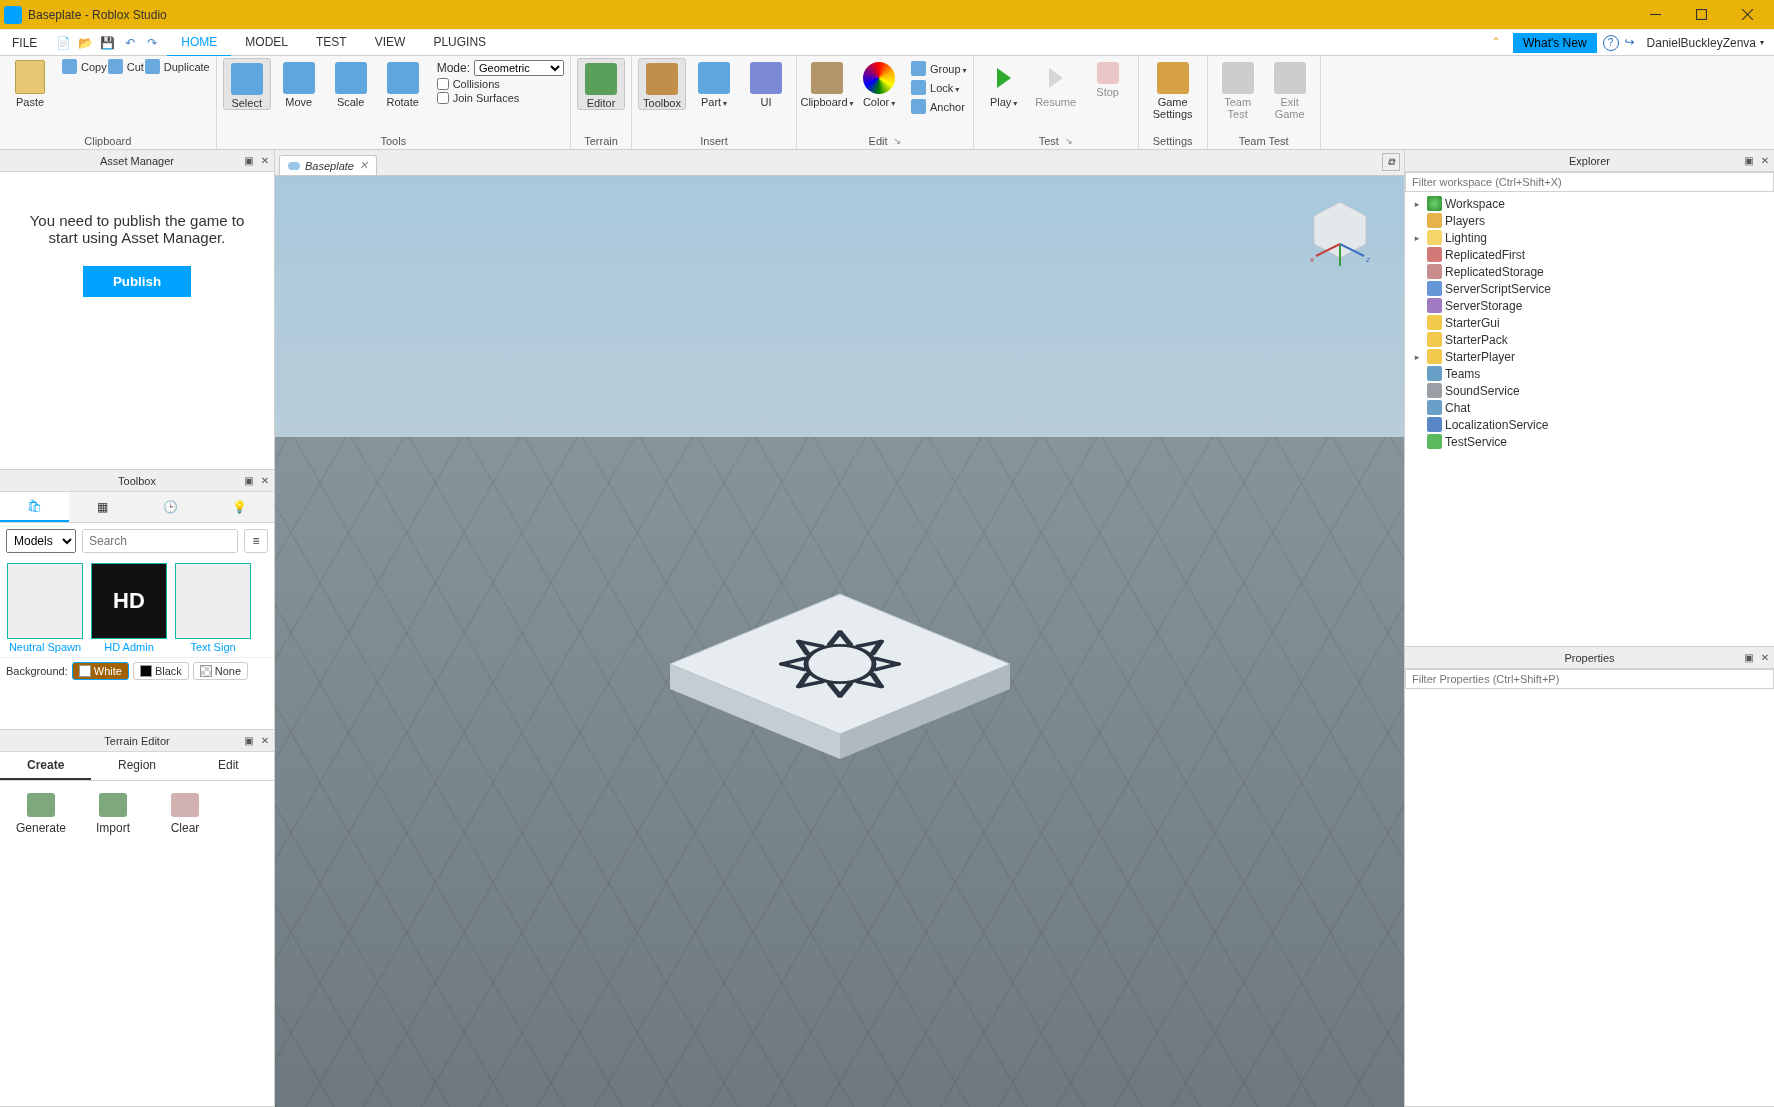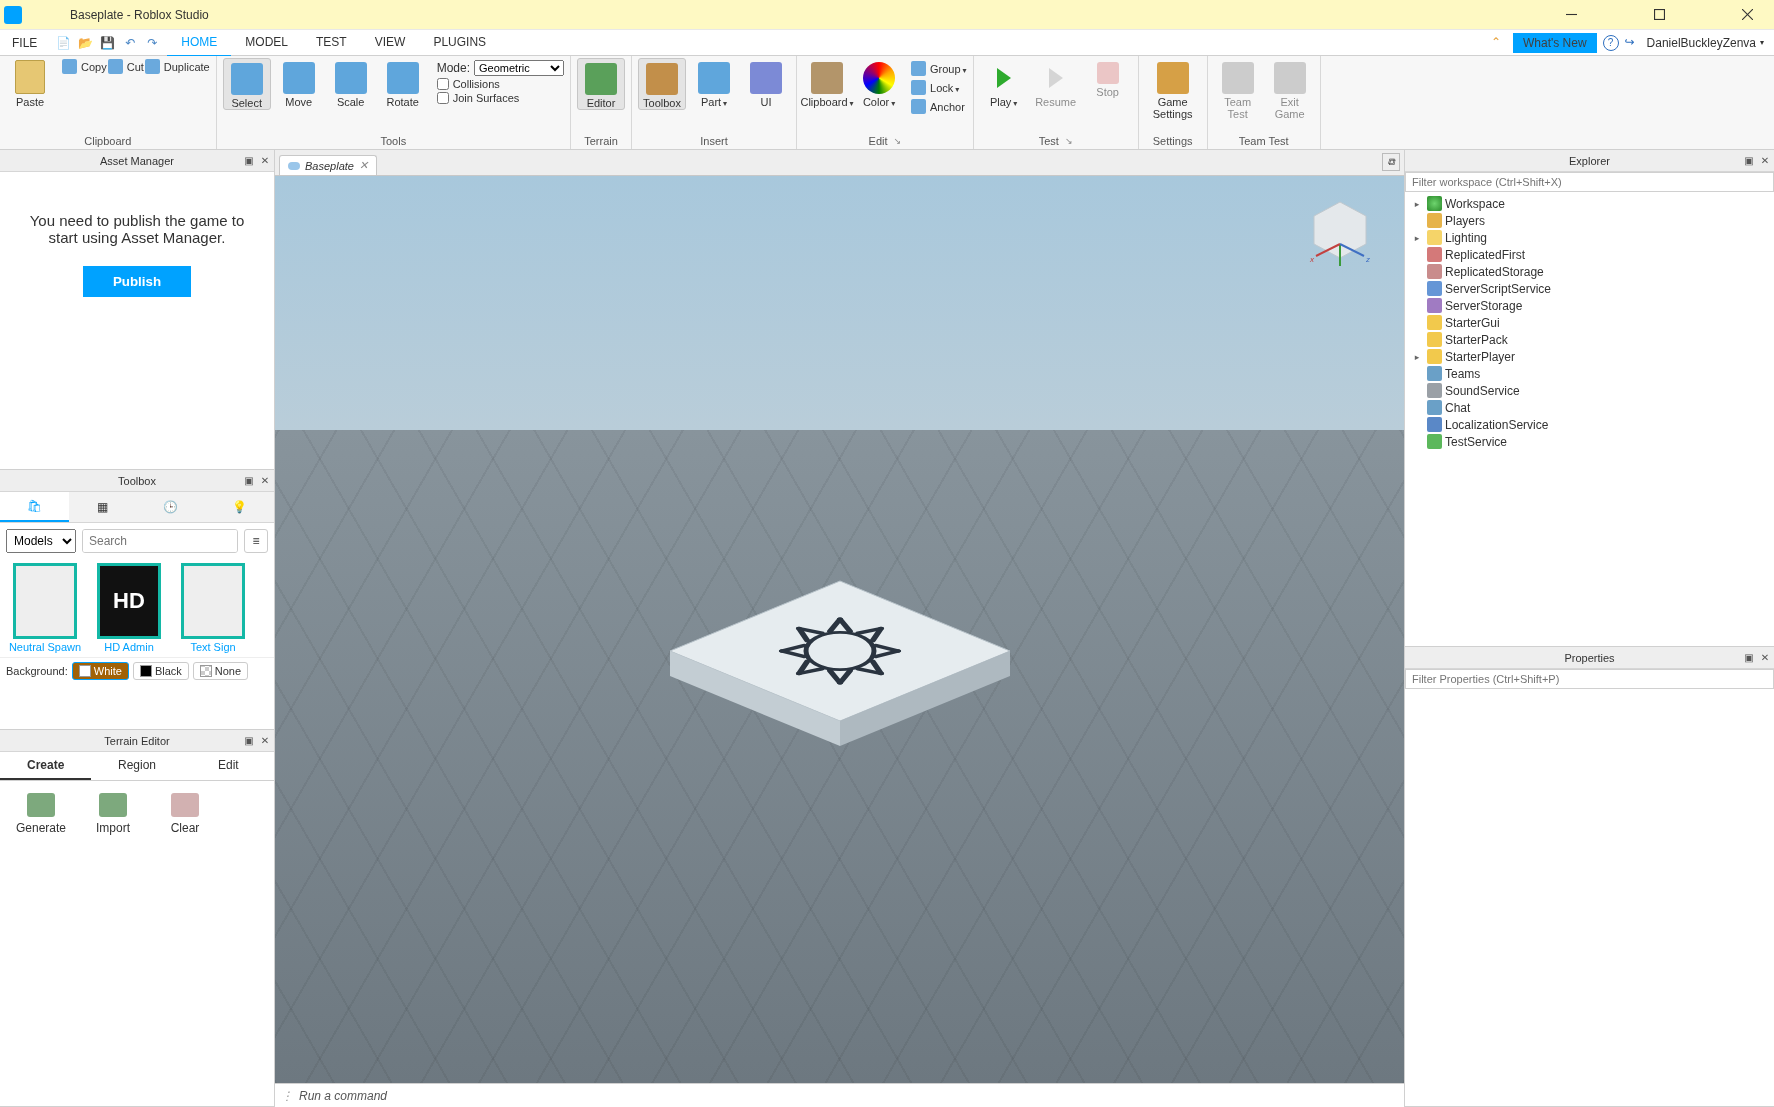--- a/index.html
+++ b/index.html
@@ -1,37 +1,37 @@
 <!DOCTYPE html>
 <html><head>
 <meta charset="utf-8">
 <style>
 * { margin: 0; padding: 0; box-sizing: border-box; font-family: "Segoe UI", Arial, sans-serif; }
 body { background: #fff; overflow: hidden; font-size: 12px; color: #333; }
 .root { display: flex; flex-direction: column; width: 1774px; height: 1107px; transform-origin: top left; }
 
 
-.titlebar { height: 30px; display: flex; align-items: center; padding: 0 4px; background: #fef9c3; border-bottom: 1px solid #e8e8e8; gap: 42px; }
+.titlebar { height: 30px; display: flex; align-items: center; padding: 0 4px; background: #eab308; border-bottom: 1px solid #e8e8e8; }
 .titlebar .icon { width: 18px; height: 18px; background: #00a2ff; border-radius: 3px; margin-right: 6px; }
 .titlebar .title { flex: 0 0 auto; }
 .titlebar .spacer { flex: 1; }
 .winbtn { width: 46px; height: 28px; display: flex; align-items: center; justify-content: center; color: #333; }
 .winbtn svg { width: 11px; height: 11px; }
 
 
 .menubar { height: 26px; display: flex; align-items: stretch; background: #fff; border-bottom: 1px solid #d0d0d0; }
 .file-btn { padding: 4px 12px; display: flex; align-items: center; }
 .qat { display: flex; align-items: center; gap: 4px; padding: 0 6px; }
 .qat .qat-btn { width: 18px; height: 18px; display: flex; align-items: center; justify-content: center; color: #4a86c5; }
 .tabstrip { display: flex; }
 .tab { padding: 5px 14px 20px; border-bottom: 2px solid transparent; }
 .tab.active { color: #00a2ff; border-bottom-color: #00a2ff; }
 .menubar .spacer { flex: 1; }
 .right-area { display: flex; align-items: center; gap: 6px; padding-right: 10px; }
-.whats-new { background: #00a2ff; color: #404040; padding: 3px 10px; }
+.whats-new { background: #00a2ff; color: #000000; padding: 3px 10px; }
 .help-ic, .share-ic, .up-ic { width: 16px; height: 16px; display: inline-block; position: relative; }
 .help-ic { border: 1px solid #2d6fbf; border-radius: 50%; color: #2d6fbf; font-size: 10px; line-height: 13px; text-align: center; }
 .username { display: flex; align-items: center; gap: 4px; }
 
 
 .ribbon { display: flex; background: #f7f7f7; border-bottom: 1px solid #d0d0d0; height: 94px; }
 .ribgroup { display: flex; flex-direction: column; border-right: 1px solid #d8d8d8; padding: 2px 6px 0; }
 .ribgroup .gbody { flex: 1; display: flex; align-items: flex-start; gap: 4px; }
 .ribgroup .glabel { text-align: center; font-size: 11px; color: #555; padding: 2px 0; display: flex; justify-content: center; align-items: center; gap: 6px; }
 .glabel .dlg { font-size: 9px; color: #888; }
@@ -69,21 +69,21 @@
 .toolbox-tabs .tt { flex: 1; height: 30px; display: flex; align-items: center; justify-content: center; }
 .toolbox-tabs .tt.active { background: #fff; border-bottom: 2px solid #00a2ff; }
 .toolbox-tabs .tt:not(.active) { background: #f2f2f2; }
 .toolbox-search { display: flex; gap: 6px; padding: 6px; align-items: center; }
 .toolbox-search select { width: 70px; font-size: 12px; padding: 3px; }
 .toolbox-search .srch { flex: 1; display: flex; border: 1px solid #ccc; border-radius: 3px; overflow: hidden; }
 .toolbox-search .srch input { flex: 1; border: none; padding: 4px 6px; font-size: 12px; outline: none; }
 .toolbox-search .filter { width: 24px; height: 24px; border: 1px solid #ccc; border-radius: 3px; display: flex; align-items: center; justify-content: center; }
 .toolbox-items { display: flex; gap: 6px; padding: 4px 6px; overflow: hidden; }
 .tb-item { width: 78px; display: flex; flex-direction: column; align-items: center; gap: 2px; }
-.tb-item .thumb { width: 64px; height: 76px; background: #eee; border: 3px solid #14b8a6; position: relative; }
+.tb-item .thumb { width: 76px; height: 76px; background: #eee; border: 1px solid #14b8a6; position: relative; }
 .tb-item .lbl { font-size: 11px; color: #00a2ff; text-align: center; line-height: 12px; max-height: 24px; overflow: hidden; }
 .hd-thumb { background: #111 !important; color: #fff; display: flex; align-items: center; justify-content: center; font-weight: bold; font-size: 22px; }
 .bg-row { display: flex; align-items: center; gap: 4px; padding: 4px 6px; font-size: 11px; border-top: 1px solid #eee; }
 .bg-row .bg-opt { display: flex; align-items: center; gap: 3px; padding: 2px 6px; border: 1px solid #ccc; border-radius: 3px; }
 .bg-row .bg-opt.active { background: #a16207; color: #fff; border-color: #00a2ff; }
 .sw { width: 12px; height: 12px; border: 1px solid #999; }
 
 .terr-tabs { display: flex; border-bottom: 1px solid #d0d0d0; }
 .terr-tabs .tt { flex: 1; text-align: center; padding: 6px 0; font-size: 12px; }
 .terr-tabs .tt.active { border-bottom: 2px solid #333; font-weight: 600; }
@@ -521,24 +521,20 @@
         </svg>
         <svg class="gizmo" viewBox="0 0 80 80">
           <polygon points="40,8 66,22 66,50 40,64 14,50 14,22" fill="#e4e8eb" stroke="#c0c8ce"></polygon>
           <line x1="40" y1="50" x2="40" y2="72" stroke="#3a9b3a" stroke-width="2"></line>
           <line x1="40" y1="50" x2="16" y2="62" stroke="#c3403f" stroke-width="2"></line>
           <line x1="40" y1="50" x2="64" y2="62" stroke="#3f6fc3" stroke-width="2"></line>
           <text x="10" y="68" font-size="8" fill="#c3403f">x</text>
           <text x="66" y="68" font-size="8" fill="#3f6fc3">z</text>
         </svg>
       </div>
-      <div class="cmdbar">
-        <span class="dots"></span>
-        <span>Run a command</span>
-      </div>
     </div>
 
     <div class="rightcol">
       <div class="panel" style="flex:1">
         <div class="panel-head">
           <span>Explorer</span>
           <div class="ctrls">
               <span>▣</span>
               <span>✕</span>
             </div>

